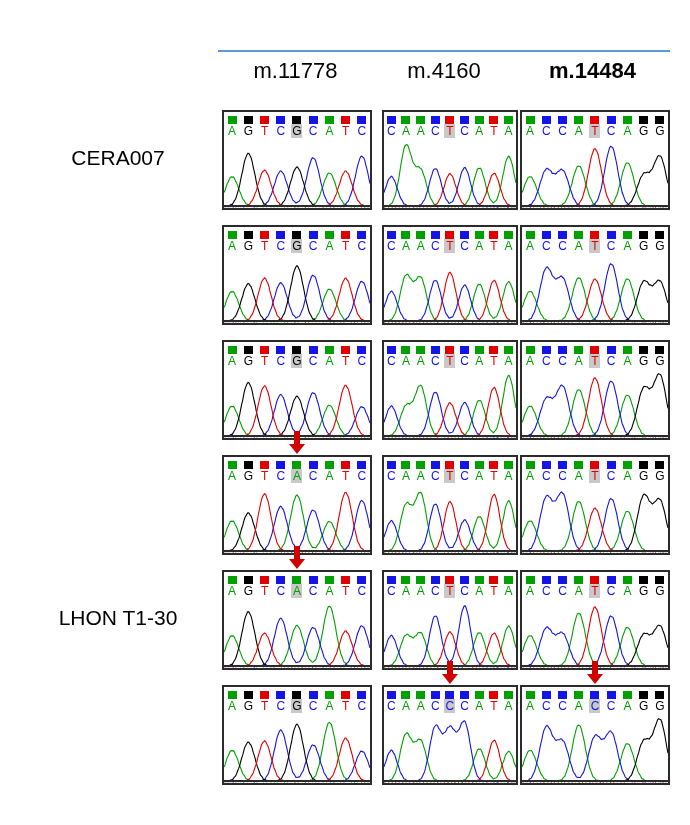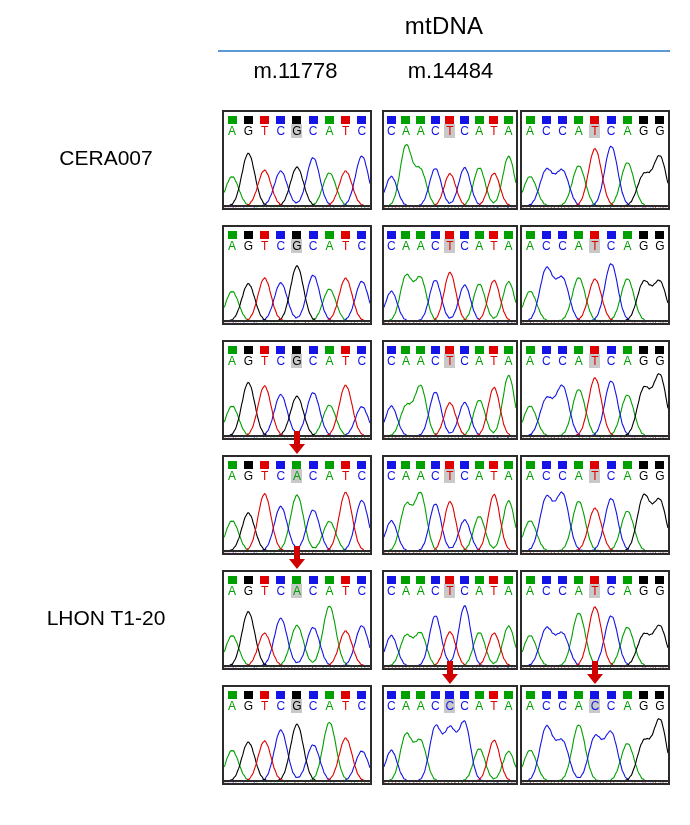--- a/index.html
+++ b/index.html
@@ -38,34 +38,34 @@
     width: 452px; height: 36px;
     display: flex;
   }
   .col-header {
     font-size: 22px;
     text-align: center;
     white-space: nowrap;
   }
   .col-header.c1 { width: 155px; }
   .col-header.c2 { width: 142px; }
-  .col-header.c3 { width: 155px; }
+  .col-header.c3 { width: 155px; font-weight: bold; }
 
   
   .rows { position: absolute; left: 0; top: 100px; width: 690px; }
 
   .srow {
     position: relative;
     height: 115px;
     width: 690px;
   }
 
   .row-label {
     position: absolute;
-    left: 0; top: 0;
+    left: 12px; top: 0;
     width: 212px; height: 115px;
     display: flex;
     align-items: center;
     justify-content: center;
     font-size: 21px;
     white-space: nowrap;
   }
 
   .panels {
     position: absolute;
@@ -142,26 +142,26 @@
     top: -14px;
     width: 18px; height: 24px;
   }
   .arrow svg { display: block; }
 </style>
 </head>
 <body>
 
 <div id="figure-root">
 
-  <div class="mtdna-title">mtDNA</div>
 
   <div class="header-rule"></div>
 
   <div class="col-headers">
     <div class="col-header c1">m.11778</div>
+    <div class="col-header c2">m.4160</div>
     <div class="col-header c3">m.14484</div>
   </div>
 
   <div class="rows" id="rows-container">
       <div class="srow">
         <div class="row-label">CERA007</div>
         <div class="panels">
           <div class="panel p1">
             <div class="colorbar">
               <div class="cbcell" style="background: rgb(0, 160, 0);"></div>
@@ -571,21 +571,21 @@
                 <polyline points="0.00,68.01 1.04,67.90 2.09,68.59 3.13,68.04 4.17,67.48 5.21,67.72 6.26,67.51 7.30,66.25 8.34,65.61 9.39,65.22 10.43,62.76 11.47,60.56 12.51,58.64 13.56,55.01 14.60,50.73 15.64,46.79 16.69,42.19 17.73,36.36 18.77,31.32 19.81,27.19 20.86,21.77 21.90,17.80 22.94,15.60 23.99,13.43 25.03,12.14 26.07,12.69 27.11,13.87 28.16,14.45 29.20,16.00 30.24,18.10 31.29,18.03 32.33,17.94 33.37,18.01 34.41,16.52 35.46,14.29 36.50,12.77 37.54,11.39 38.59,9.34 39.63,8.92 40.67,10.27 41.71,11.15 42.76,13.71 43.80,18.18 44.84,22.70 45.89,27.41 46.93,33.31 47.97,39.32 49.01,43.82 50.06,48.71 51.10,53.80 52.14,56.72 53.19,59.43 54.23,62.41 55.27,64.15 56.31,64.95 57.36,66.27 58.40,67.52 59.44,67.19 60.49,67.52 61.53,68.53 62.57,68.03 63.61,67.79 64.66,68.40 65.70,68.40 66.74,67.77 67.79,67.98 68.83,68.46 69.87,67.41 70.91,67.02 71.96,67.26 73.00,65.93 74.04,64.48 75.09,63.54 76.13,61.65 77.17,58.51 78.21,55.66 79.26,52.65 80.30,47.53 81.34,42.72 82.39,38.43 83.43,32.82 84.47,27.50 85.51,23.56 86.56,20.04 87.60,16.74 88.64,15.55 89.69,16.25 90.73,16.66 91.77,19.08 92.81,23.40 93.86,27.39 94.90,31.88 95.94,37.50 96.99,42.80 98.03,46.91 99.07,51.44 100.11,56.06 101.16,58.37 102.20,60.81 103.24,63.56 104.29,64.78 105.33,65.47 106.37,66.75 107.41,67.63 108.46,67.30 109.50,67.70 110.54,68.74 111.59,67.98 112.63,67.87 113.67,68.59 114.71,68.36 115.76,67.89 116.80,68.31 117.84,68.70 118.89,67.97 119.93,68.08 120.97,68.94 122.01,68.15 123.06,67.93 124.10,68.59 125.14,68.42 126.19,67.90 127.23,68.29 128.27,68.75 129.31,67.99 130.36,68.06 131.40,68.90 132.44,68.18 133.49,67.92 134.53,68.55 135.57,68.45 136.61,67.91 137.66,68.25 138.70,68.79 139.74,68.00 140.79,68.03 141.83,68.85 142.87,68.21 143.91,67.92 144.96,68.51 146.00,68.49" fill="none" stroke="#1414E6" stroke-width="1.1"></polyline>
                 <polyline points="0.00,67.95 1.04,68.66 2.09,68.36 3.13,67.90 4.17,68.34 5.21,68.68 6.26,67.96 7.30,68.09 8.34,68.97 9.39,68.13 10.43,67.94 11.47,68.62 12.51,68.40 13.56,67.90 14.60,68.31 15.64,68.72 16.69,67.98 17.73,68.07 18.77,68.92 19.81,68.16 20.86,67.93 21.90,68.58 22.94,68.43 23.99,67.90 25.03,68.27 26.07,68.76 27.11,67.99 28.16,68.05 29.20,68.88 30.24,68.19 31.29,67.92 32.33,68.54 33.37,68.47 34.41,67.91 35.46,68.24 36.50,68.81 37.54,68.01 38.59,68.03 39.63,68.84 40.67,68.22 41.71,67.91 42.76,68.50 43.80,68.51 44.84,67.92 45.89,68.21 46.93,68.85 47.97,68.03 49.01,68.01 50.06,68.79 51.10,68.25 52.14,67.91 53.19,68.46 54.23,68.55 55.27,67.92 56.31,68.18 57.36,68.89 58.40,68.05 59.44,67.99 60.49,68.75 61.53,68.28 62.57,67.90 63.61,68.42 64.66,68.59 65.70,67.93 66.74,68.15 67.79,68.93 68.83,68.08 69.87,67.97 70.91,68.71 71.96,68.31 73.00,67.90 74.04,68.39 75.09,68.63 76.13,67.94 77.17,68.13 78.21,68.98 79.26,68.10 80.30,67.96 81.34,68.67 82.39,68.35 83.43,67.90 84.47,68.35 85.51,68.67 86.56,67.96 87.60,68.10 88.64,68.98 89.69,68.12 90.73,67.94 91.77,68.63 92.81,68.38 93.86,67.90 94.90,68.31 95.94,68.69 96.99,67.93 98.03,68.01 99.07,68.81 100.11,67.93 101.16,67.56 102.20,67.98 103.24,67.45 104.29,66.39 105.33,65.99 106.37,65.36 107.41,63.10 108.46,61.19 109.50,59.49 110.54,55.63 111.59,51.60 112.63,47.86 113.67,42.89 114.71,37.12 115.76,32.10 116.80,27.39 117.84,21.76 118.89,17.62 119.93,15.18 120.97,12.34 122.01,10.98 123.06,11.57 124.10,12.46 125.14,13.43 126.19,15.62 127.23,18.11 128.27,18.88 129.31,19.91 130.36,21.09 131.40,20.22 132.44,19.03 133.49,18.38 134.53,17.17 135.57,15.53 136.61,15.31 137.66,16.30 138.70,16.70 139.74,18.87 140.79,22.80 141.83,26.25 142.87,30.41 143.91,35.80 144.96,40.86 146.00,44.99" fill="none" stroke="#000000" stroke-width="1.1"></polyline>
                 <polyline points="0.00,68.19 1.04,68.87 2.09,68.04 3.13,68.00 4.17,68.77 5.21,68.27 6.26,67.91 7.30,68.44 8.34,68.57 9.39,67.93 10.43,68.16 11.47,68.92 12.51,68.07 13.56,67.98 14.60,68.73 15.64,68.30 16.69,67.90 17.73,68.40 18.77,68.61 19.81,67.94 20.86,68.14 21.90,68.96 22.94,68.09 23.99,67.96 25.03,68.69 26.07,68.33 27.11,67.90 28.16,68.37 29.20,68.65 30.24,67.95 31.29,68.11 32.33,69.00 33.37,68.11 34.41,67.95 35.46,68.65 36.50,68.37 37.54,67.90 38.59,68.33 39.63,68.69 40.67,67.97 41.71,68.09 42.76,68.95 43.80,68.14 44.84,67.94 45.89,68.60 46.93,68.39 47.97,67.88 49.01,68.25 50.06,68.65 51.10,67.84 52.14,67.82 53.19,68.51 54.23,67.51 55.27,66.90 56.31,66.99 57.36,66.09 58.40,64.48 59.44,63.42 60.49,62.08 61.53,58.99 62.57,56.22 63.61,53.76 64.66,49.38 65.70,45.08 66.74,41.51 67.79,37.34 68.83,32.93 69.87,29.95 70.91,27.98 71.96,25.56 73.00,25.02 74.04,26.37 75.09,27.39 76.13,29.63 77.17,33.51 78.21,37.38 79.26,40.90 80.30,45.36 81.34,50.04 82.39,52.93 83.43,56.18 84.47,59.77 85.51,61.56 86.56,63.06 87.60,65.03 88.64,66.20 89.69,66.35 90.73,67.15 91.77,68.25 92.81,67.65 93.86,67.74 94.90,68.60 95.94,68.21 96.99,67.86 98.03,68.39 99.07,68.58 100.11,67.93 101.16,68.14 102.20,68.94 103.24,68.08 104.29,67.97 105.33,68.70 106.37,68.32 107.41,67.90 108.46,68.38 109.50,68.64 110.54,67.95 111.59,68.12 112.63,68.99 113.67,68.11 114.71,67.96 115.76,68.66 116.80,68.36 117.84,67.90 118.89,68.34 119.93,68.68 120.97,67.96 122.01,68.10 123.06,68.97 124.10,68.13 125.14,67.94 126.19,68.62 127.23,68.39 128.27,67.90 129.31,68.31 130.36,68.72 131.40,67.98 132.44,68.07 133.49,68.93 134.53,68.16 135.57,67.93 136.61,68.58 137.66,68.43 138.70,67.90 139.74,68.28 140.79,68.76 141.83,67.99 142.87,68.05 143.91,68.88 144.96,68.19 146.00,67.92" fill="none" stroke="#E00000" stroke-width="1.1"></polyline>
               </svg>
             </div>
             <div class="baseline"></div>
           </div>
         </div>
       </div>
       <div class="srow">
-        <div class="row-label">LHON T1-20</div>
+        <div class="row-label">LHON T1-30</div>
         <div class="panels">
           <div class="panel p1">
             <div class="colorbar">
               <div class="cbcell" style="background: rgb(0, 160, 0);"></div>
               <div class="cbcell" style="background: rgb(0, 0, 0);"></div>
               <div class="cbcell" style="background: rgb(224, 0, 0);"></div>
               <div class="cbcell" style="background: rgb(20, 20, 230);"></div>
               <div class="cbcell" style="background: rgb(0, 160, 0);"></div>
               <div class="cbcell" style="background: rgb(20, 20, 230);"></div>
               <div class="cbcell" style="background: rgb(0, 160, 0);"></div>

